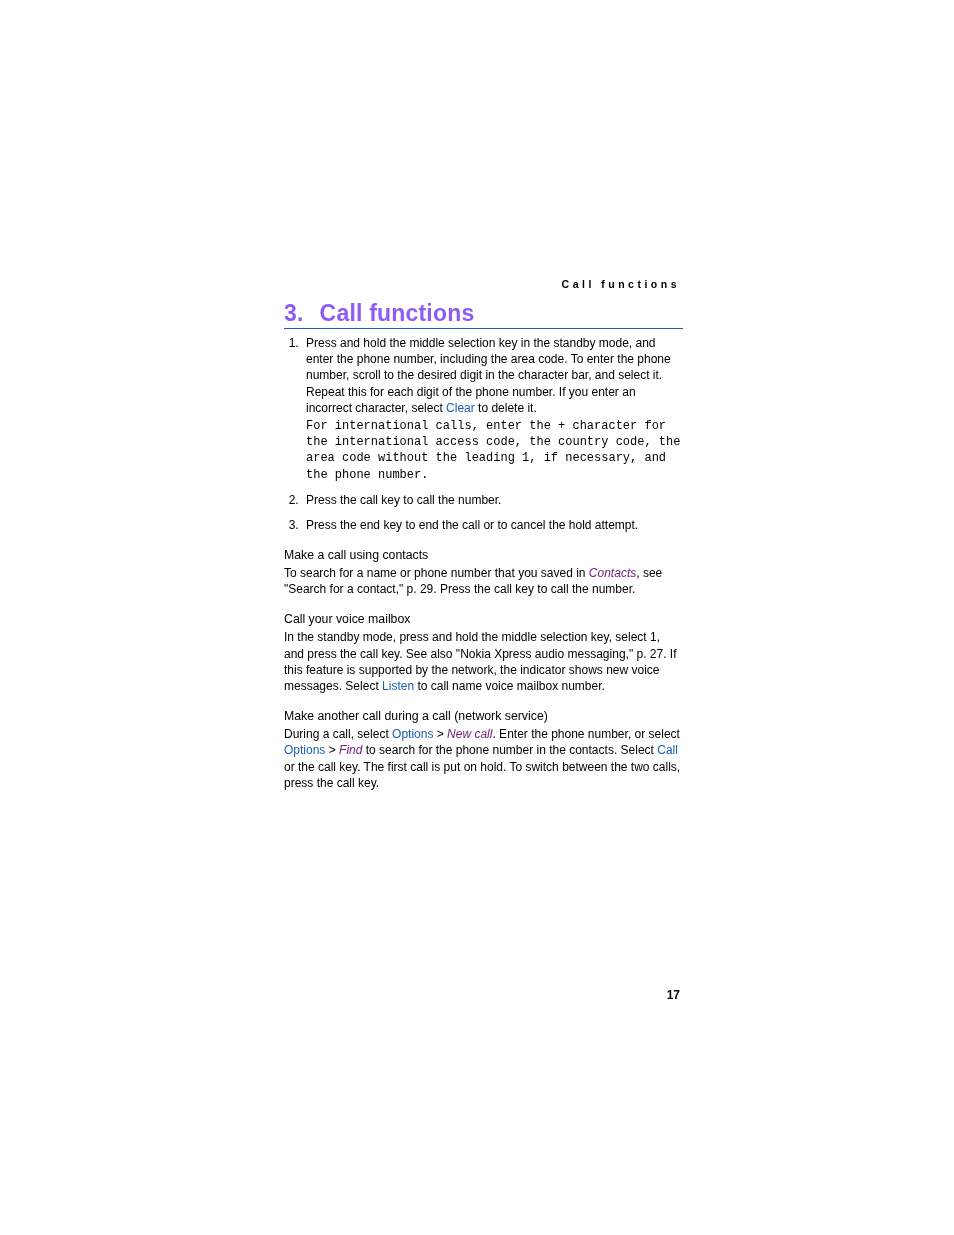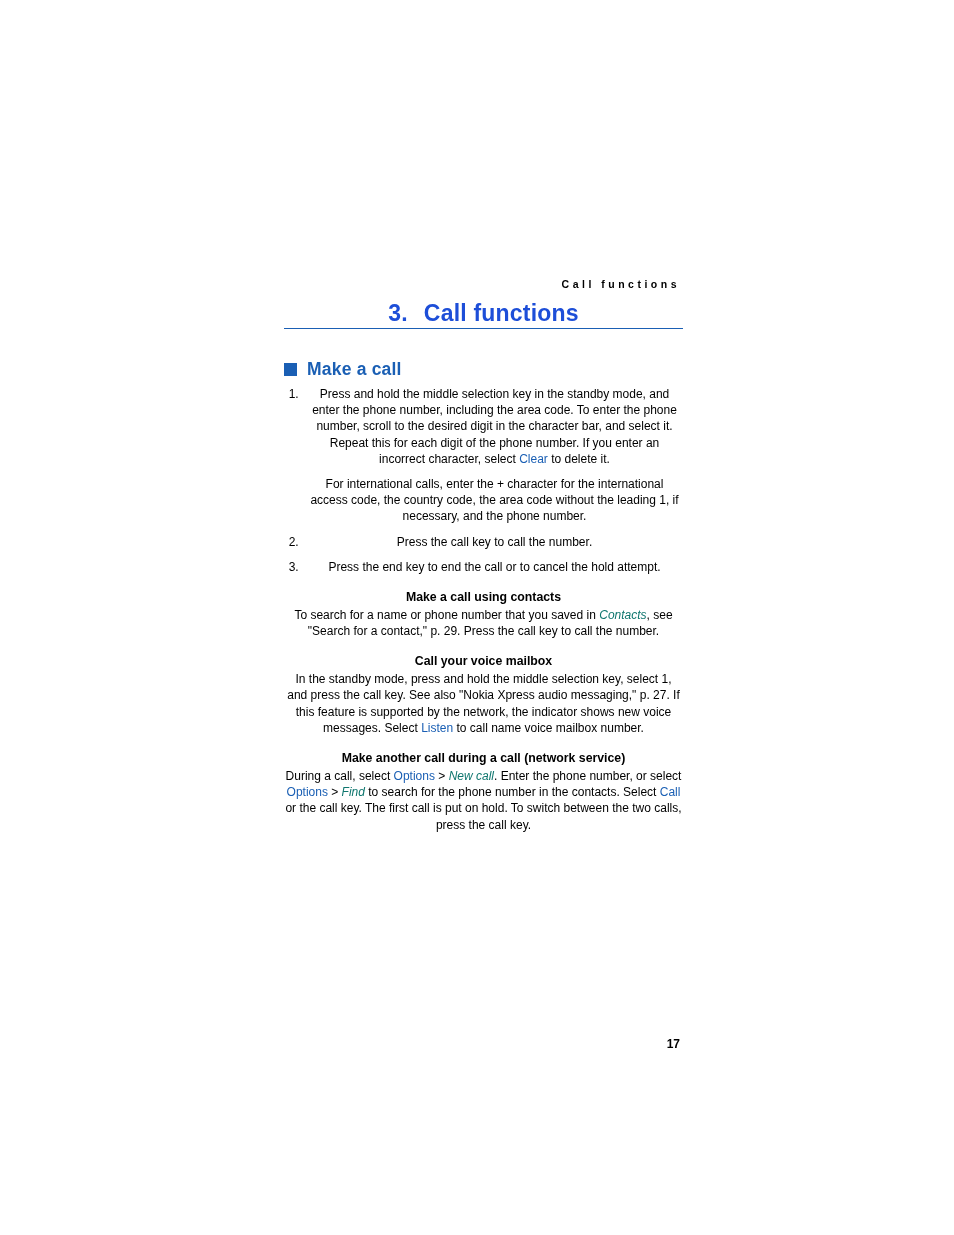--- a/index.html
+++ b/index.html
@@ -10,34 +10,33 @@
     height: 1235px;
     font-family: Arial, Helvetica, sans-serif;
     color: #000;
   }
   .page {
     position: relative;
     width: 954px;
     height: 1235px;
     box-sizing: border-box;
     padding: 276px 271px 0 284px; 
-    text-align: center;
   }
   .running-head {
     position: absolute;
     top: 278px;
     right: 274px;
     font-size: 10.5px;
     letter-spacing: 3.5px;
     font-weight: bold;
     color: #000;
   }
   .chapter-title {
     font-size: 23px;
-    color: #1d4ed8;
+    color: #8b5cf6;
     font-weight: bold;
     margin: 24px 0 4px 0;
     border-bottom: 1px solid #1a5fb4;
     padding-bottom: 1px;
     letter-spacing: 0.2px;
   }
   .chapter-title .dot { margin-right: 16px; }
   .section-row {
     display: flex;
     align-items: center;
@@ -61,58 +60,55 @@
     padding-left: 18px;
     font-size: 12px;
     line-height: 1.35;
   }
   ol.steps > li {
     margin-bottom: 9px;
     padding-left: 4px;
   }
   ol.steps > li .para2 {
     display: block;
-    margin-top: 9px;
+    margin-top: 2px;
+    font-family: Liberation Mono, monospace;
   }
   .subhead {
     font-size: 12.3px;
-    font-weight: bold;
+    font-weight: normal;
     margin-top: 15px;
     margin-bottom: 3px;
   }
   .body {
     font-size: 12px;
     line-height: 1.35;
     margin: 0;
   }
   .blue-bold { color: #1a5fb4; font-weight: normal; }
-  .blue-italic { color: #0f766e; font-style: italic; }
+  .blue-italic { color: #701a75; font-style: italic; }
   .page-number {
     position: absolute;
     right: 274px;
-    top: 1037px;
+    top: 988px;
     font-size: 12px;
     font-weight: bold;
   }
 </style>
 </head>
 <body>
 
 <div class="page">
 
   <div class="running-head">Call functions</div>
 
   <h1 class="chapter-title">
     <span class="dot">3.</span><span>Call functions</span>
   </h1>
 
-  <div class="section-row">
-    <div class="square-bullet"></div>
-    <div class="section-title">Make a call</div>
-  </div>
 
   <ol class="steps">
     <li>
       <span>Press and hold the middle selection key in the standby mode, and enter the phone number, including the area code. To enter the phone number, scroll to the desired digit in the character bar, and select it. Repeat this for each digit of the phone number. If you enter an incorrect character, select </span><span class="blue-bold">Clear</span><span> to delete it.</span>
       <span class="para2">For international calls, enter the + character for the international access code, the country code, the area code without the leading 1, if necessary, and the phone number.</span>
     </li>
     <li><span>Press the call key to call the number.</span></li>
     <li><span>Press the end key to end the call or to cancel the hold attempt.</span></li>
   </ol>
 

